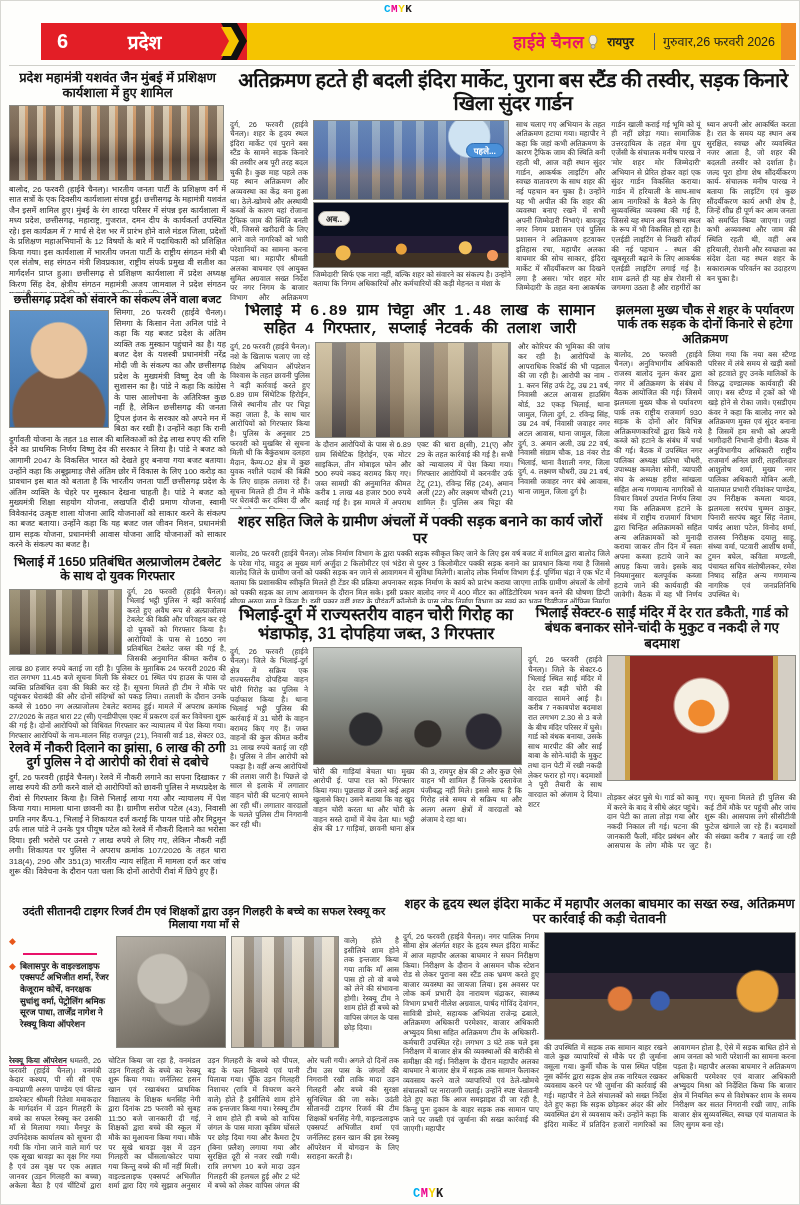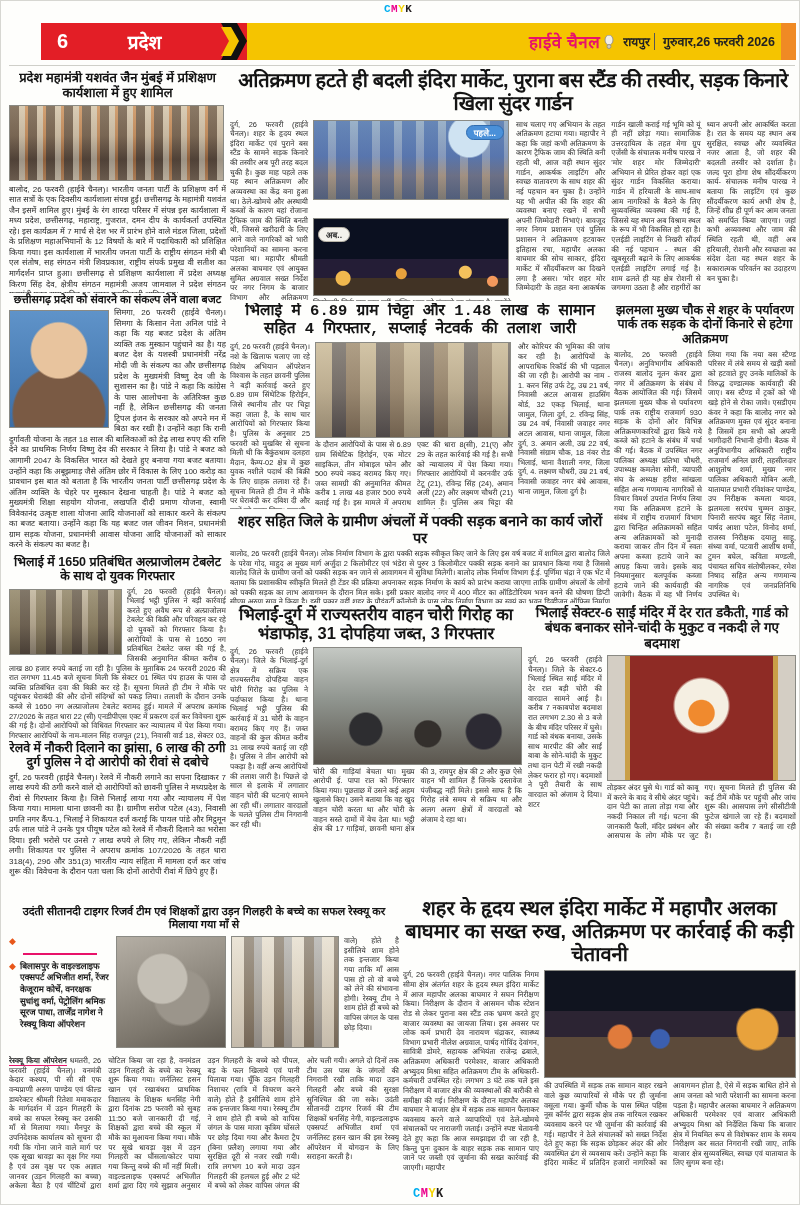--- a/index.html
+++ b/index.html
@@ -18,22 +18,22 @@
   .cmyk span:nth-child(4){color:#231f20}
   
   .masthead { position:absolute; left:40px; top:22px; width:755px; height:37px; background:#f5c400; display:flex; align-items:stretch; }
   .mh-red { position:relative; width:180px; background:#e31e26; color:#fff; display:flex; align-items:center; }
   .mh-pageno { font-size:20px; font-weight:bold; margin-left:16px; }
   .mh-section { flex:1; text-align:center; font-size:19px; font-weight:bold; }
   .mh-arrow { width:26px; background:#e31e26; position:relative; }
   .mh-arrow svg { position:absolute; left:0; top:0; }
   .mh-right { flex:1; display:flex; align-items:center; justify-content:flex-end; gap:8px; padding-right:6px; }
   .mh-brand { color:#e8126a; font-size:17px; font-weight:bold; letter-spacing:0.5px; display:flex; align-items:center; gap:3px; }
-  .mh-city { font-size:12px; font-weight:bold; color:#222; padding-right:4px; border-right:1.5px solid #555; }
-  .mh-date { font-size:12.5px; font-weight:bold; color:#222; }
+  .mh-city { font-size:12px; font-weight:bold; color:#222; padding-right:20px; border-right:1.5px solid #555; }
+  .mh-date { font-size:12.5px; font-weight:normal; color:#222; }
   .mh-orange { width:15px; background:#f08a24; }
   .rule-top { position:absolute; left:8px; top:64px; width:786px; border-top:1px solid #cfcfc9; }
 
   .article { position:absolute; overflow:hidden; }
   .hl { font-weight:bold; color:#141414; text-align:center; line-height:1.14; }
   .bd { font-size:8px; line-height:1.32; text-align:justify; color:#2a2a2a; }
   .bd.sm { font-size:7.4px; line-height:1.3; }
   .row { display:flex; gap:5px; }
   .cols2 { column-count:2; column-gap:6px; }
   .cols3 { column-count:3; column-gap:6px; }
@@ -151,23 +151,23 @@
     <div class="hl" style="font-size:12.5px;">रेलवे में नौकरी दिलाने का झांसा, 6 लाख की ठगी दुर्ग पुलिस ने दो आरोपी को रीवां से दबोचे</div>
     <div class="bd" style="margin-top:3px;">दुर्ग, 26 फरवरी (हाईवे चैनल)। रेलवे में नौकरी लगाने का सपना दिखाकर 7 लाख रुपये की ठगी करने वाले दो आरोपियों को छावनी पुलिस ने मध्यप्रदेश के रीवां से गिरफ्तार किया है। जिसे भिलाई लाया गया और न्यायालय में पेश किया गया। मामला थाना छावनी का है। ग्रामीण सरोज पटेल (43), निवासी प्रगति नगर कैंप-1, भिलाई ने शिकायत दर्ज कराई कि पायल पांडे और मिट्ठमून उर्फ लाल पांडे ने उनके पुत्र पीयूष पटेल को रेलवे में नौकरी दिलाने का भरोसा दिया। इसी भरोसे पर उनसे 7 लाख रुपये ले लिए गए, लेकिन नौकरी नहीं लगी। शिकायत पर पुलिस ने अपराध क्रमांक 107/2026 के तहत धारा 318(4), 296 और 351(3) भारतीय न्याय संहिता में मामला दर्ज कर जांच शुरू की। विवेचना के दौरान पता चला कि दोनों आरोपी रीवां में छिपे हुए हैं।</div>
   </div>
 
   <div class="article" style="left:229px; top:68px; width:566px; height:232px;">
     <div class="hl" style="font-size:20px; letter-spacing:-0.3px;">अतिक्रमण हटते ही बदली इंदिरा मार्केट, पुराना बस स्टैंड की तस्वीर, सड़क किनारे खिला सुंदर गार्डन</div>
     <div class="row" style="margin-top:5px; height:188px;">
       <div class="bd sm" style="width:78px; flex:none;">दुर्ग, 26 फरवरी (हाईवे चैनल)। शहर के हृदय स्थल इंदिरा मार्केट एवं पुराने बस स्टैंड के सामने सड़क किनारे की तस्वीर अब पूरी तरह बदल चुकी है। कुछ माह पहले तक यह स्थान अतिक्रमण और अव्यवस्था का केंद्र बना हुआ था। ठेले-खोमचे और अस्थायी कब्जों के कारण यहां रोजाना ट्रैफिक जाम की स्थिति बनती थी, जिससे खरीदारी के लिए आने वाले नागरिकों को भारी परेशानियों का सामना करना पड़ता था। महापौर श्रीमती अलका बाघमार एवं आयुक्त सुमित अग्रवाल सख्त निर्देश पर नगर निगम के बाजार विभाग और अतिक्रमण विभाग द्वारा सख्त कार्रवाई करते हुए सड़क किनारे से कब्जे हटवाए गए और जगह को पूरी तरह खाली कराया गया। महापौर अलका बाघमार ने कहा कि 'मोर शहर मोर</div>
       <div style="width:198px; flex:none;">
         <div class="ph ph-market" style="width:196px; height:80px;">
-          <span class="bubble blue" style="right:4px; top:4px;">पहले...</span>
+          <span class="bubble blue" style="right:4px; top:22px;">पहले...</span>
         </div>
-        <div class="ph ph-night" style="width:196px; height:78px; margin-top:18px;">
+        <div class="ph ph-night" style="width:196px; height:66px; margin-top:2px;">
           <span class="bubble white" style="left:4px; top:8px;">अब..</span>
         </div>
         <div class="bd sm" style="margin-top:2px;">जिम्मेदारी' सिर्फ एक नारा नहीं, बल्कि शहर को संवारने का संकल्प है। उन्होंने बताया कि निगम अधिकारियों और कर्मचारियों की कड़ी मेहनत व मंशा के</div>
       </div>
       <div class="bd sm cols3" style="flex:1;">साथ चलाए गए अभियान के तहत अतिक्रमण हटाया गया। महापौर ने कहा कि जहां कभी अतिक्रमण के कारण ट्रैफिक जाम की स्थिति बनी रहती थी, आज वही स्थान सुंदर गार्डन, आकर्षक लाइटिंग और स्वच्छ वातावरण के साथ शहर की नई पहचान बन चुका है। उन्होंने यह भी अपील की कि शहर की व्यवस्था बनाए रखने में सभी अपनी जिम्मेदारी निभाएं। बावजूद नगर निगम प्रशासन एवं पुलिस प्रशासन ने अतिक्रमण हटवाकर इतिहास रचा, महापौर अलका बाघमार की सोच साकार, इंदिरा मार्केट में सौंदर्यीकरण का दिखने लगा है असर। 'मोर शहर मोर जिम्मेदारी' के तहत बना आकर्षक गार्डन खाली कराई गई भूमि को यूं ही नहीं छोड़ा गया। सामाजिक उत्तरदायित्व के तहत मेगा ग्रुप एजेंसी के संचालक मनीष पारख ने 'मोर शहर मोर जिम्मेदारी' अभियान से प्रेरित होकर वहां एक सुंदर गार्डन विकसित कराया। गार्डन में हरियाली के साथ-साथ आम नागरिकों के बैठने के लिए सुव्यवस्थित व्यवस्था की गई है, जिससे यह स्थान अब विश्राम स्थल के रूप में भी विकसित हो रहा है। एलईडी लाइटिंग से निखरी सौंदर्य की नई पहचान - स्थल की खूबसूरती बढ़ाने के लिए आकर्षक एलईडी लाइटिंग लगाई गई है। शाम ढलते ही यह क्षेत्र रोशनी से जगमगा उठता है और राहगीरों का ध्यान अपनी ओर आकर्षित करता है। रात के समय यह स्थान अब सुरक्षित, स्वच्छ और व्यवस्थित नजर आता है, जो शहर की बदलती तस्वीर को दर्शाता है। जल्द पूरा होगा शेष सौंदर्यीकरण कार्य- संचालक मनीष पारख ने बताया कि लाइटिंग एवं कुछ सौंदर्यीकरण कार्य अभी शेष है, जिन्हें शीघ्र ही पूर्ण कर आम जनता को समर्पित किया जाएगा। जहां कभी अव्यवस्था और जाम की स्थिति रहती थी, वहीं अब हरियाली, रोशनी और स्वच्छता का संदेश देता यह स्थल शहर के सकारात्मक परिवर्तन का उदाहरण बन चुका है।</div>
     </div>
   </div>
 
   <div class="article" style="left:229px; top:302px; width:380px; height:206px;">
     <div class="hl" style="font-size:15.5px;font-family:Liberation Mono, monospace;">भिलाई में 6.89 ग्राम चिट्टा और 1.48 लाख के सामान सहित 4 गिरफ्तार, सप्लाई नेटवर्क की तलाश जारी</div>
@@ -201,21 +201,21 @@
       </div>
     </div>
   </div>
 
   <div class="article" style="left:527px; top:604px; width:268px; height:288px;">
     <div class="hl" style="font-size:13.5px;">भिलाई सेक्टर-6 साईं मंदिर में देर रात डकैती, गार्ड को बंधक बनाकर सोने-चांदी के मुकुट व नकदी ले गए बदमाश</div>
     <div class="row" style="margin-top:4px; height:228px;">
       <div class="bd sm" style="width:74px; flex:none;">दुर्ग, 26 फरवरी (हाईवे चैनल)। जिले के सेक्टर-6 भिलाई स्थित साईं मंदिर में देर रात बड़ी चोरी की वारदात सामने आई है। करीब 7 नकाबपोश बदमाश रात लगभग 2.30 से 3 बजे के बीच मंदिर परिसर में घुसे। गार्ड को बंधक बनाया, उसके साथ मारपीट की और साईं बाबा के सोने-चांदी के मुकुट तथा दान पेटी में रखी नकदी लेकर फरार हो गए। बदमाशों ने पूरी तैयारी के साथ वारदात को अंजाम दे दिया। शटर</div>
       <div style="flex:1;">
         <div class="ph ph-temple" style="width:100%; height:126px;"></div>
-        <div class="bd sm cols2" style="margin-top:2px;">तोड़कर अंदर घुसे थे। गार्ड को काबू में करने के बाद वे सीधे अंदर पहुंचे। दान पेटी का ताला तोड़ा गया और नकदी निकाल ली गई। घटना की जानकारी फैली, मंदिर प्रबंधन और आसपास के लोग मौके पर जुट गए। सूचना मिलते ही पुलिस की कई टीमें मौके पर पहुंची और जांच शुरू की। आसपास लगे सीसीटीवी फुटेज खंगाले जा रहे हैं। बदमाशों की संख्या करीब 7 बताई जा रही है।</div>
+        <div class="bd sm cols2" style="margin-top:12px;">तोड़कर अंदर घुसे थे। गार्ड को काबू में करने के बाद वे सीधे अंदर पहुंचे। दान पेटी का ताला तोड़ा गया और नकदी निकाल ली गई। घटना की जानकारी फैली, मंदिर प्रबंधन और आसपास के लोग मौके पर जुट गए। सूचना मिलते ही पुलिस की कई टीमें मौके पर पहुंची और जांच शुरू की। आसपास लगे सीसीटीवी फुटेज खंगाले जा रहे हैं। बदमाशों की संख्या करीब 7 बताई जा रही है।</div>
       </div>
     </div>
   </div>
 
   <div class="article" style="left:8px; top:904px; width:390px; height:292px;">
     <div class="hl" style="font-size:11px;">उदंती सीतानदी टाइगर रिजर्व टीम एवं शिक्षकों द्वारा उड़न गिलहरी के बच्चे का सफल रेस्क्यू कर मिलाया गया माँ से</div>
     <div class="row" style="margin-top:6px; height:116px;">
       <div style="width:102px; flex:none;">
         <div class="bullet">
             <span class="diamond">◆</span>
@@ -229,21 +229,21 @@
       <div class="ph ph-squirrel" style="width:110px; height:112px; flex:none;"></div>
       <div class="ph ph-rescue" style="width:108px; height:112px; flex:none;"></div>
       <div class="bd sm" style="flex:1;">वाले) होते है इसीलिये शाम होने तक इन्तजार किया गया ताकि माँ आस पास हो तो वो बच्चे को लेने की संभावना होगी। रेस्क्यू टीम ने शाम होते ही बच्चे को वापिस जंगल के पास छोड़ दिया।</div>
     </div>
     <div style="margin-top:4px;">
       <div class="bd sm cols4"><span class="underline-mag">रेस्क्यू किया ऑपरेशन</span> <span>धमतरी, 26 फरवरी (हाईवे चैनल)। वनमंत्री केदार कश्यप, पी सी सी एफ वन्यप्राणी अरुण पाण्डेय एवं फील्ड डायरेक्टर श्रीमती रितेशा ममाकदार के मार्गदर्शन में उड़न गिलहरी के बच्चे का सफल रेस्क्यू कर उसकी माँ से मिलाया गया। मैनपुर के उपनिदेशक कार्यालय को सूचना दी गयी कि गोना जाने वाले मार्ग पर एक सूखा धावड़ा का वृक्ष गिर गया है एवं उस वृक्ष पर एक अज्ञात जानवर (उड़न गिलहरी का बच्चा) अकेला बैठा है एवं चींटियों द्वारा चोटिल किया जा रहा है, वनमंडल उड़न गिलहरी के बच्चे का रेस्क्यू शुरू किया गया। जर्नलिस्ट हसन खान एवं रखाबंधरा प्राथमिक विद्यालय के शिक्षक धनसिंह नेगी द्वारा दिनांक 25 फरवरी को सुबह 11:50 बजे जानकारी दी गई, शिक्षकों द्वारा बच्चे की स्कूल में मौके का मुआयना किया गया। मौके पर सूखे धावड़ा वृक्ष में उड़न गिलहरी का घौंसला/कोटर पाया गया किन्तु बच्चे की माँ नहीं मिली। वाइल्डलाइफ एक्सपर्ट अभिजीत शर्मा द्वारा दिए गये सुझाव अनुसार उड़न गिलहरी के बच्चे को पीपल, बड़ के फल खिलाये एवं पानी पिलाया गया। चूँकि उड़न गिलहरी निशाचर (रात्रि में विचरण करने वाले) होते है इसीलिये शाम होने तक इन्तजार किया गया। रेस्क्यू टीम ने शाम होते ही बच्चे को वापिस जंगल के पास माजा कृत्रिम घोंसले पर छोड़ दिया गया और कैमरा ट्रैप (बिना फ़्लैश) लगाया गया और सुरक्षित दूरी से नजर रखी गयी। रात्रि लगभग 10 बजे मादा उड़न गिलहरी की हलचल हुई और 2 घंटे में बच्चे को लेकर वापिस जंगल की ओर चली गयी। अगले दो दिनों तक टीम उस पास के जंगलों की निगरानी रखी ताकि मादा उड़न गिलहरी और बच्चे की सुरक्षा सुनिश्चित की जा सके। उदंती सीतानदी टाइगर रिजर्व की टीम शिक्षकों धनसिंह नेगी, वाइल्डलाइफ एक्सपर्ट अभिजीत शर्मा एवं जर्नलिस्ट हसन खान की इस रेस्क्यू ऑपरेशन में योगदान के लिए सराहना करती है।</span></div>
     </div>
   </div>
 
   <div class="article" style="left:402px; top:896px; width:393px; height:288px;">
-    <div class="hl" style="font-size:20px;">शहर के हृदय स्थल इंदिरा मार्केट में महापौर अलका बाघमार का सख्त रुख, अतिक्रमण पर कार्रवाई की कड़ी चेतावनी</div>
+    <div class="hl" style="font-size:13px;">शहर के हृदय स्थल इंदिरा मार्केट में महापौर अलका बाघमार का सख्त रुख, अतिक्रमण पर कार्रवाई की कड़ी चेतावनी</div>
     <div class="row" style="margin-top:5px; height:218px;">
       <div class="bd sm" style="width:136px; flex:none;">दुर्ग, 26 फरवरी (हाईवे चैनल)। नगर पालिक निगम सीमा क्षेत्र अंतर्गत शहर के हृदय स्थल इंदिरा मार्केट में आज महापौर अलका बाघमार ने सघन निरीक्षण किया। निरीक्षण के दौरान वे आसमन चौक स्टेशन रोड से लेकर पुराना बस स्टैंड तक भ्रमण करते हुए बाजार व्यवस्था का जायजा लिया। इस अवसर पर लोक कर्म प्रभारी देव नारायण चंद्राकर, स्वास्थ्य विभाग प्रभारी नीलेश अग्रवाल, पार्षद गोविंद देवांगन, सावित्री डोमरे, सहायक अभियंता राजेन्द्र ढबाले, अतिक्रमण अधिकारी परमेश्वर, बाजार अधिकारी अभ्युदय मिश्रा सहित अतिक्रमण टीम के अधिकारी-कर्मचारी उपस्थित रहे। लगभग 3 घंटे तक चले इस निरीक्षण में बाजार क्षेत्र की व्यवस्थाओं की बारीकी से समीक्षा की गई। निरीक्षण के दौरान महापौर अलका बाघमार ने बाजार क्षेत्र में सड़क तक सामान फैलाकर व्यवसाय करने वाले व्यापारियों एवं ठेले-खोमचे संचालकों पर नाराजगी जताई। उन्होंने स्पष्ट चेतावनी देते हुए कहा कि आज समझाइश दी जा रही है, किन्तु पुनः दुकान के बाहर सड़क तक सामान पाए जाने पर जब्ती एवं जुर्माना की सख्त कार्रवाई की जाएगी। महापौर</div>
       <div style="flex:1;">
         <div class="ph ph-inspect" style="width:100%; height:108px;"></div>
         <div class="bd sm cols2" style="margin-top:3px;">की उपस्थिति में सड़क तक सामान बाहर रखने वाले कुछ व्यापारियों से मौके पर ही जुर्माना वसूला गया। कुर्मी चौक के पास स्थित पहिस नूस कॉर्नर द्वारा सड़क क्षेत्र तक नारियल रखकर व्यवसाय करने पर भी जुर्माना की कार्रवाई की गई। महापौर ने ठेले संचालकों को सख्त निर्देश देते हुए कहा कि सड़क छोड़कर अंदर की ओर व्यवस्थित ढंग से व्यवसाय करें। उन्होंने कहा कि इंदिरा मार्केट में प्रतिदिन हजारों नागरिकों का आवागमन होता है, ऐसे में सड़क बाधित होने से आम जनता को भारी परेशानी का सामना करना पड़ता है। महापौर अलका बाघमार ने अतिक्रमण अधिकारी परमेश्वर एवं बाजार अधिकारी अभ्युदय मिश्रा को निर्देशित किया कि बाजार क्षेत्र में नियमित रूप से विशेषकर शाम के समय निरीक्षण कर सतत निगरानी रखी जाए, ताकि बाजार क्षेत्र सुव्यवस्थित, स्वच्छ एवं यातायात के लिए सुगम बना रहे।</div>
       </div>
     </div>
   </div>
 
   <div class="cmyk" style="left:412px; top:1186px; font-size:12px;"><span>C</span><span>M</span><span>Y</span><span>K</span></div>

